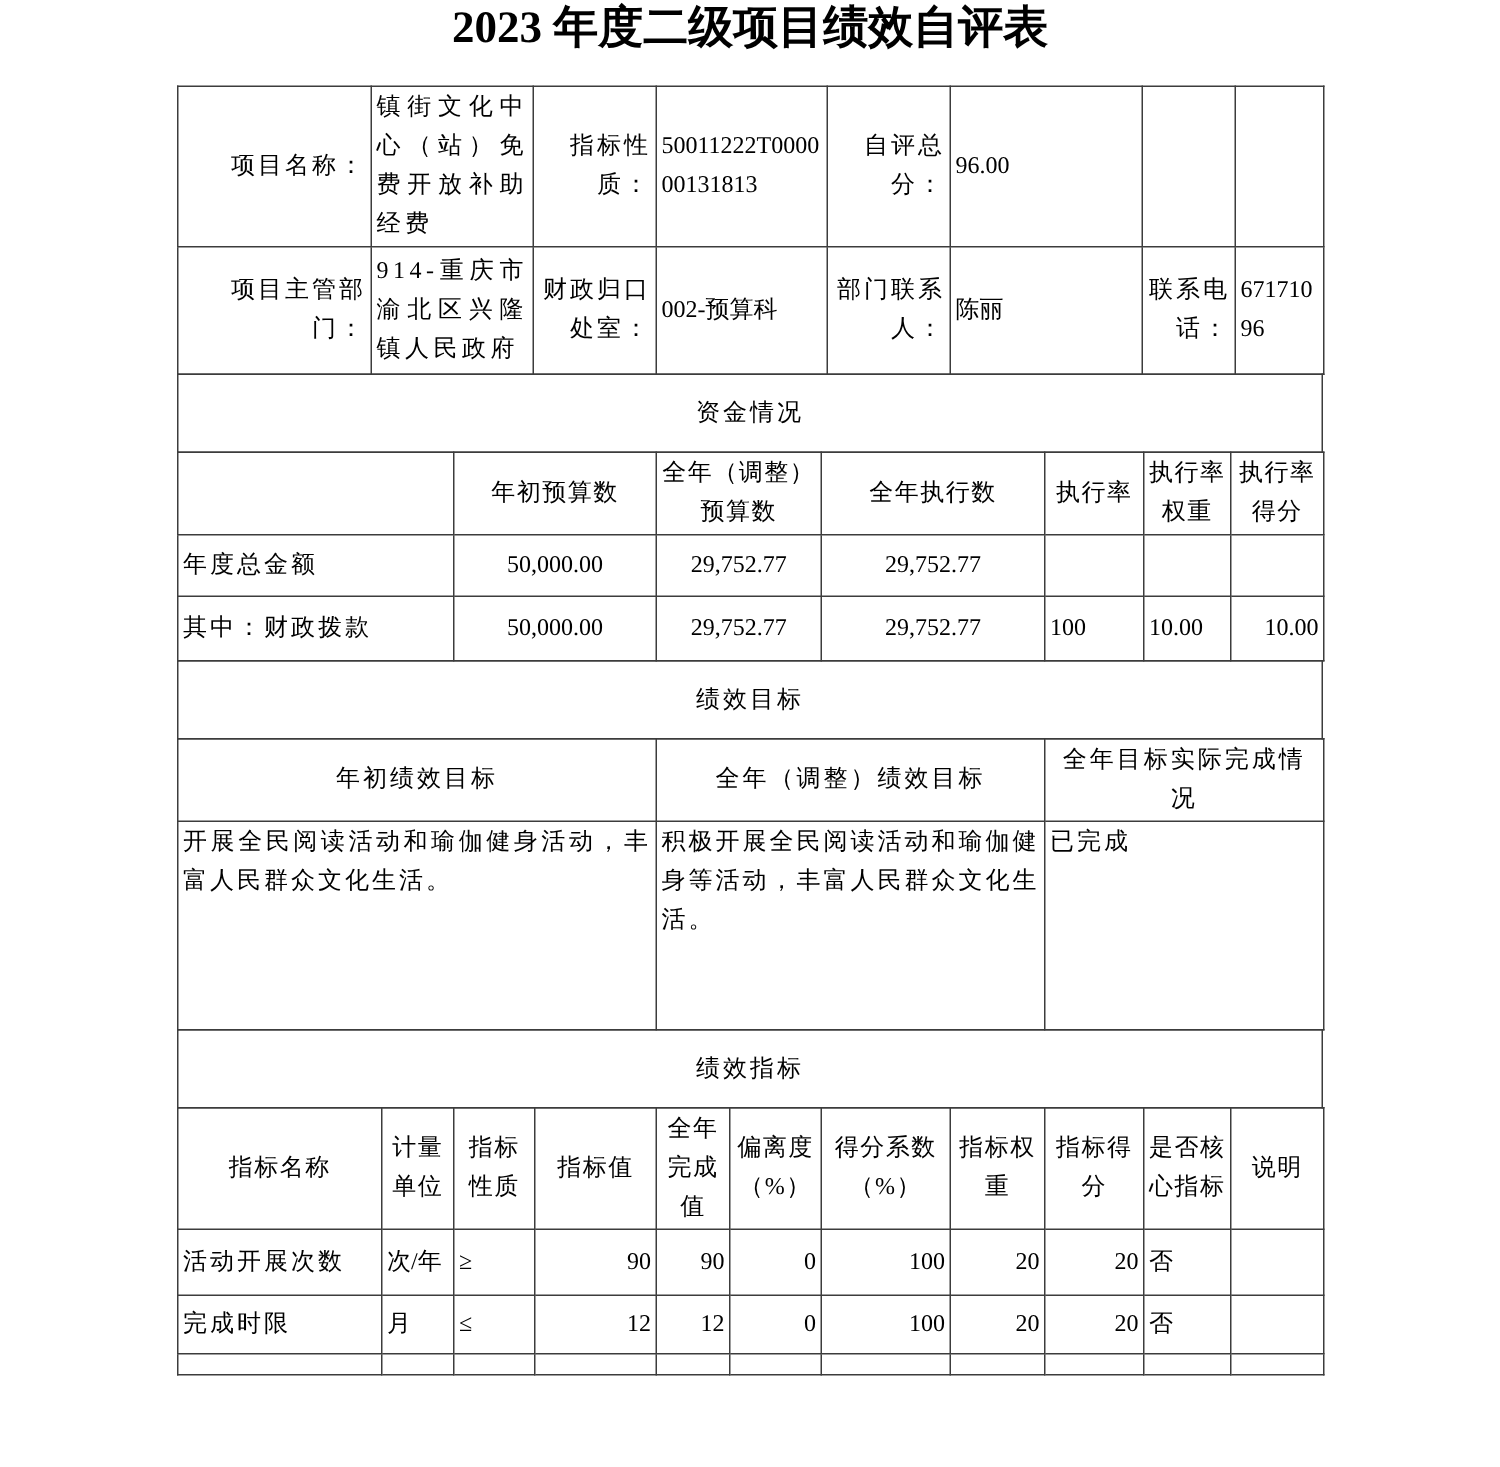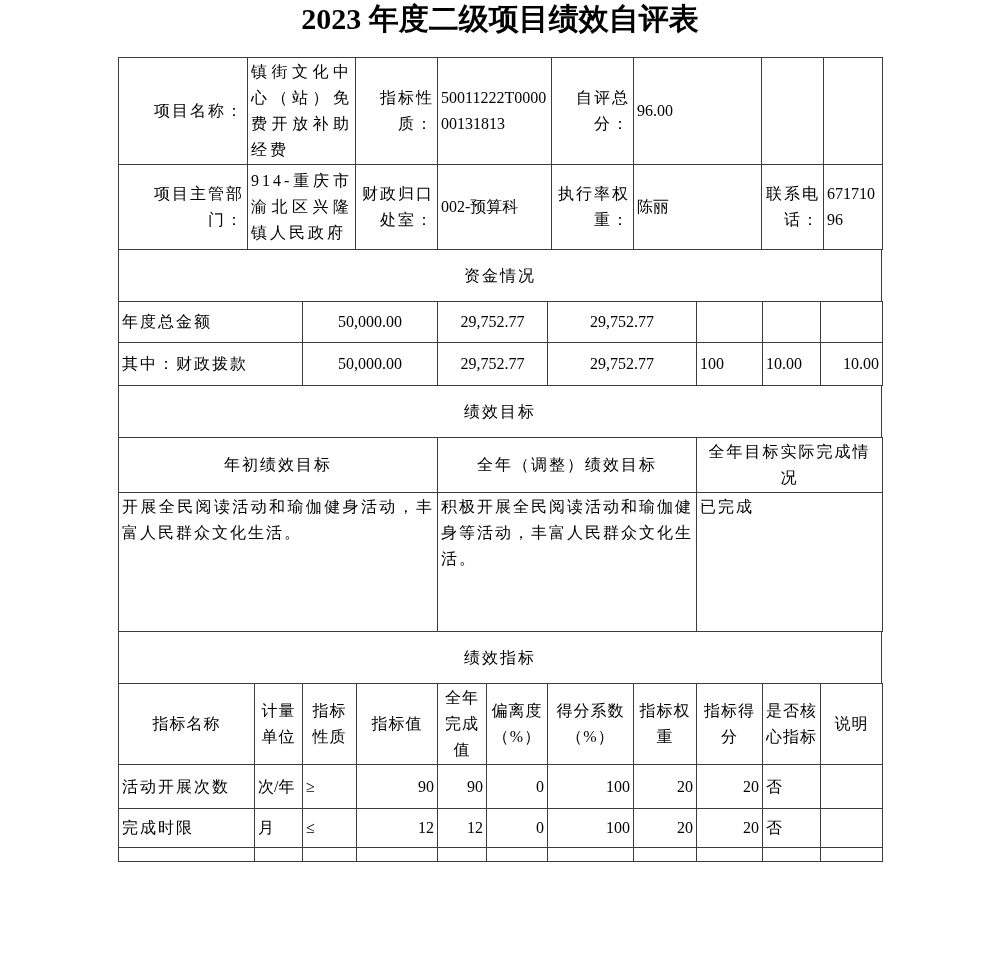--- a/index.html
+++ b/index.html
@@ -91,21 +91,21 @@
         <td class="lab">自评总分：</td>
         <td class="code">96.00</td>
         <td></td>
         <td></td>
       </tr>
       <tr class="rA2">
         <td class="lab">项目主管部门：</td>
         <td class="val">914-重庆市渝北区兴隆镇人民政府</td>
         <td class="lab">财政归口处室：</td>
         <td class="code">002-预算科</td>
-        <td class="lab">执行率权重：</td>
+        <td class="lab">部门联系人：</td>
         <td class="code">陈丽</td>
         <td class="lab">联系电话：</td>
         <td class="code">67171096</td>
       </tr>
     </tbody>
       </table>
 
     <table>
       <tbody>
           <tr class="rSec sectitle">
@@ -118,20 +118,29 @@
       <colgroup>
         <col style="width:184px">
           <col style="width:135px">
           <col style="width:110px">
           <col style="width:149px">
         <col style="width:66px">
           <col style="width:58px">
           <col style="width:62px">
       </colgroup>
       <tbody>
+          <tr class="rBh">
+        <td class="hdr"></td>
+        <td class="hdr">年初预算数</td>
+        <td class="hdr">全年（调整）预算数</td>
+        <td class="hdr">全年执行数</td>
+        <td class="hdr">执行率</td>
+        <td class="hdr">执行率权重</td>
+        <td class="hdr">执行率得分</td>
+      </tr>
       <tr class="rB1">
         <td class="rowlab">年度总金额</td>
         <td class="cen">50,000.00</td>
         <td class="cen">29,752.77</td>
         <td class="cen">29,752.77</td>
         <td class="left"></td>
         <td class="left"></td>
         <td class="right"></td>
       </tr>
       <tr class="rB2">

